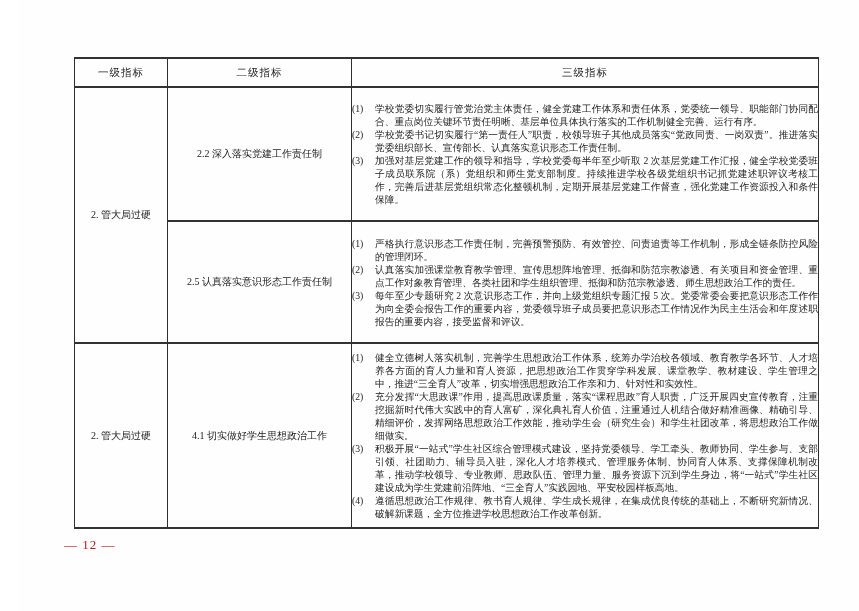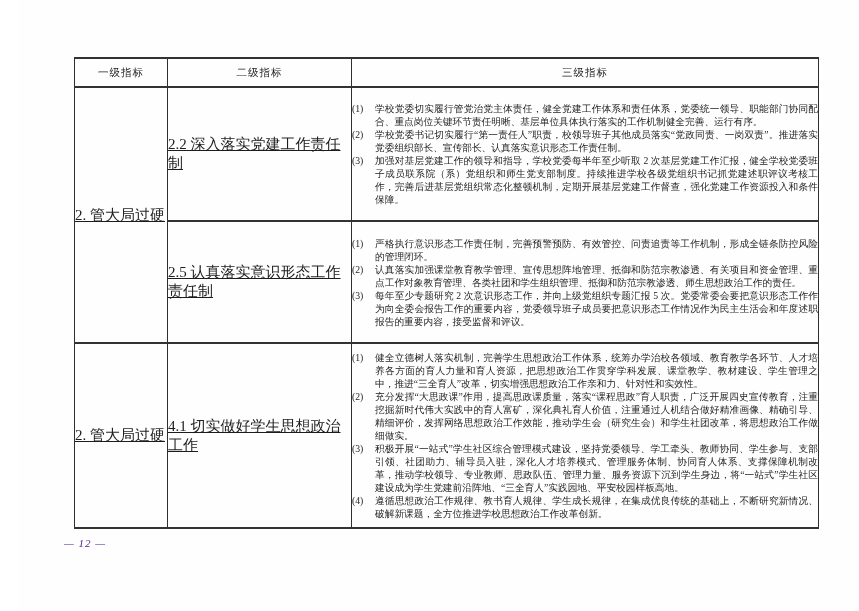--- a/index.html
+++ b/index.html
@@ -41,47 +41,45 @@
   .indicator-table th {
     font-weight: normal;
     font-size: 10.5px;
     text-align: center;
     letter-spacing: 1px;
   }
   tr.row-22 { height: 134px; }
   tr.row-23 { height: 122px; }
   tr.row-24 { height: 185px; }
   .tier1-cell, .tier2-cell {
-    text-align: left;
-    font-size: 15px;
-    text-decoration: underline;
+    text-align: center;
+    font-size: 10px;
   }
   .tier3-cell { padding: 6px 6px 6px 7px; }
   .t3-item {
     display: flex;
     align-items: flex-start;
     font-size: 9.7px;
     line-height: 13px;
   }
   .t3-num {
     flex: 0 0 23px;
     white-space: nowrap;
   }
   .t3-text {
     flex: 1 1 auto;
     text-align: justify;
   }
   .page-number {
     position: absolute;
     left: 46px;
     top: 537px;
-    font-size: 11px;
+    font-size: 13px;
     letter-spacing: 1px;
-    color: #4c1d95;
-    font-style: italic;
+    color: #b91c1c;
   }
 </style>
 </head>
 <body>
 
 <div class="sheet">
 
   <table class="indicator-table">
     <colgroup>
       <col class="c1">

